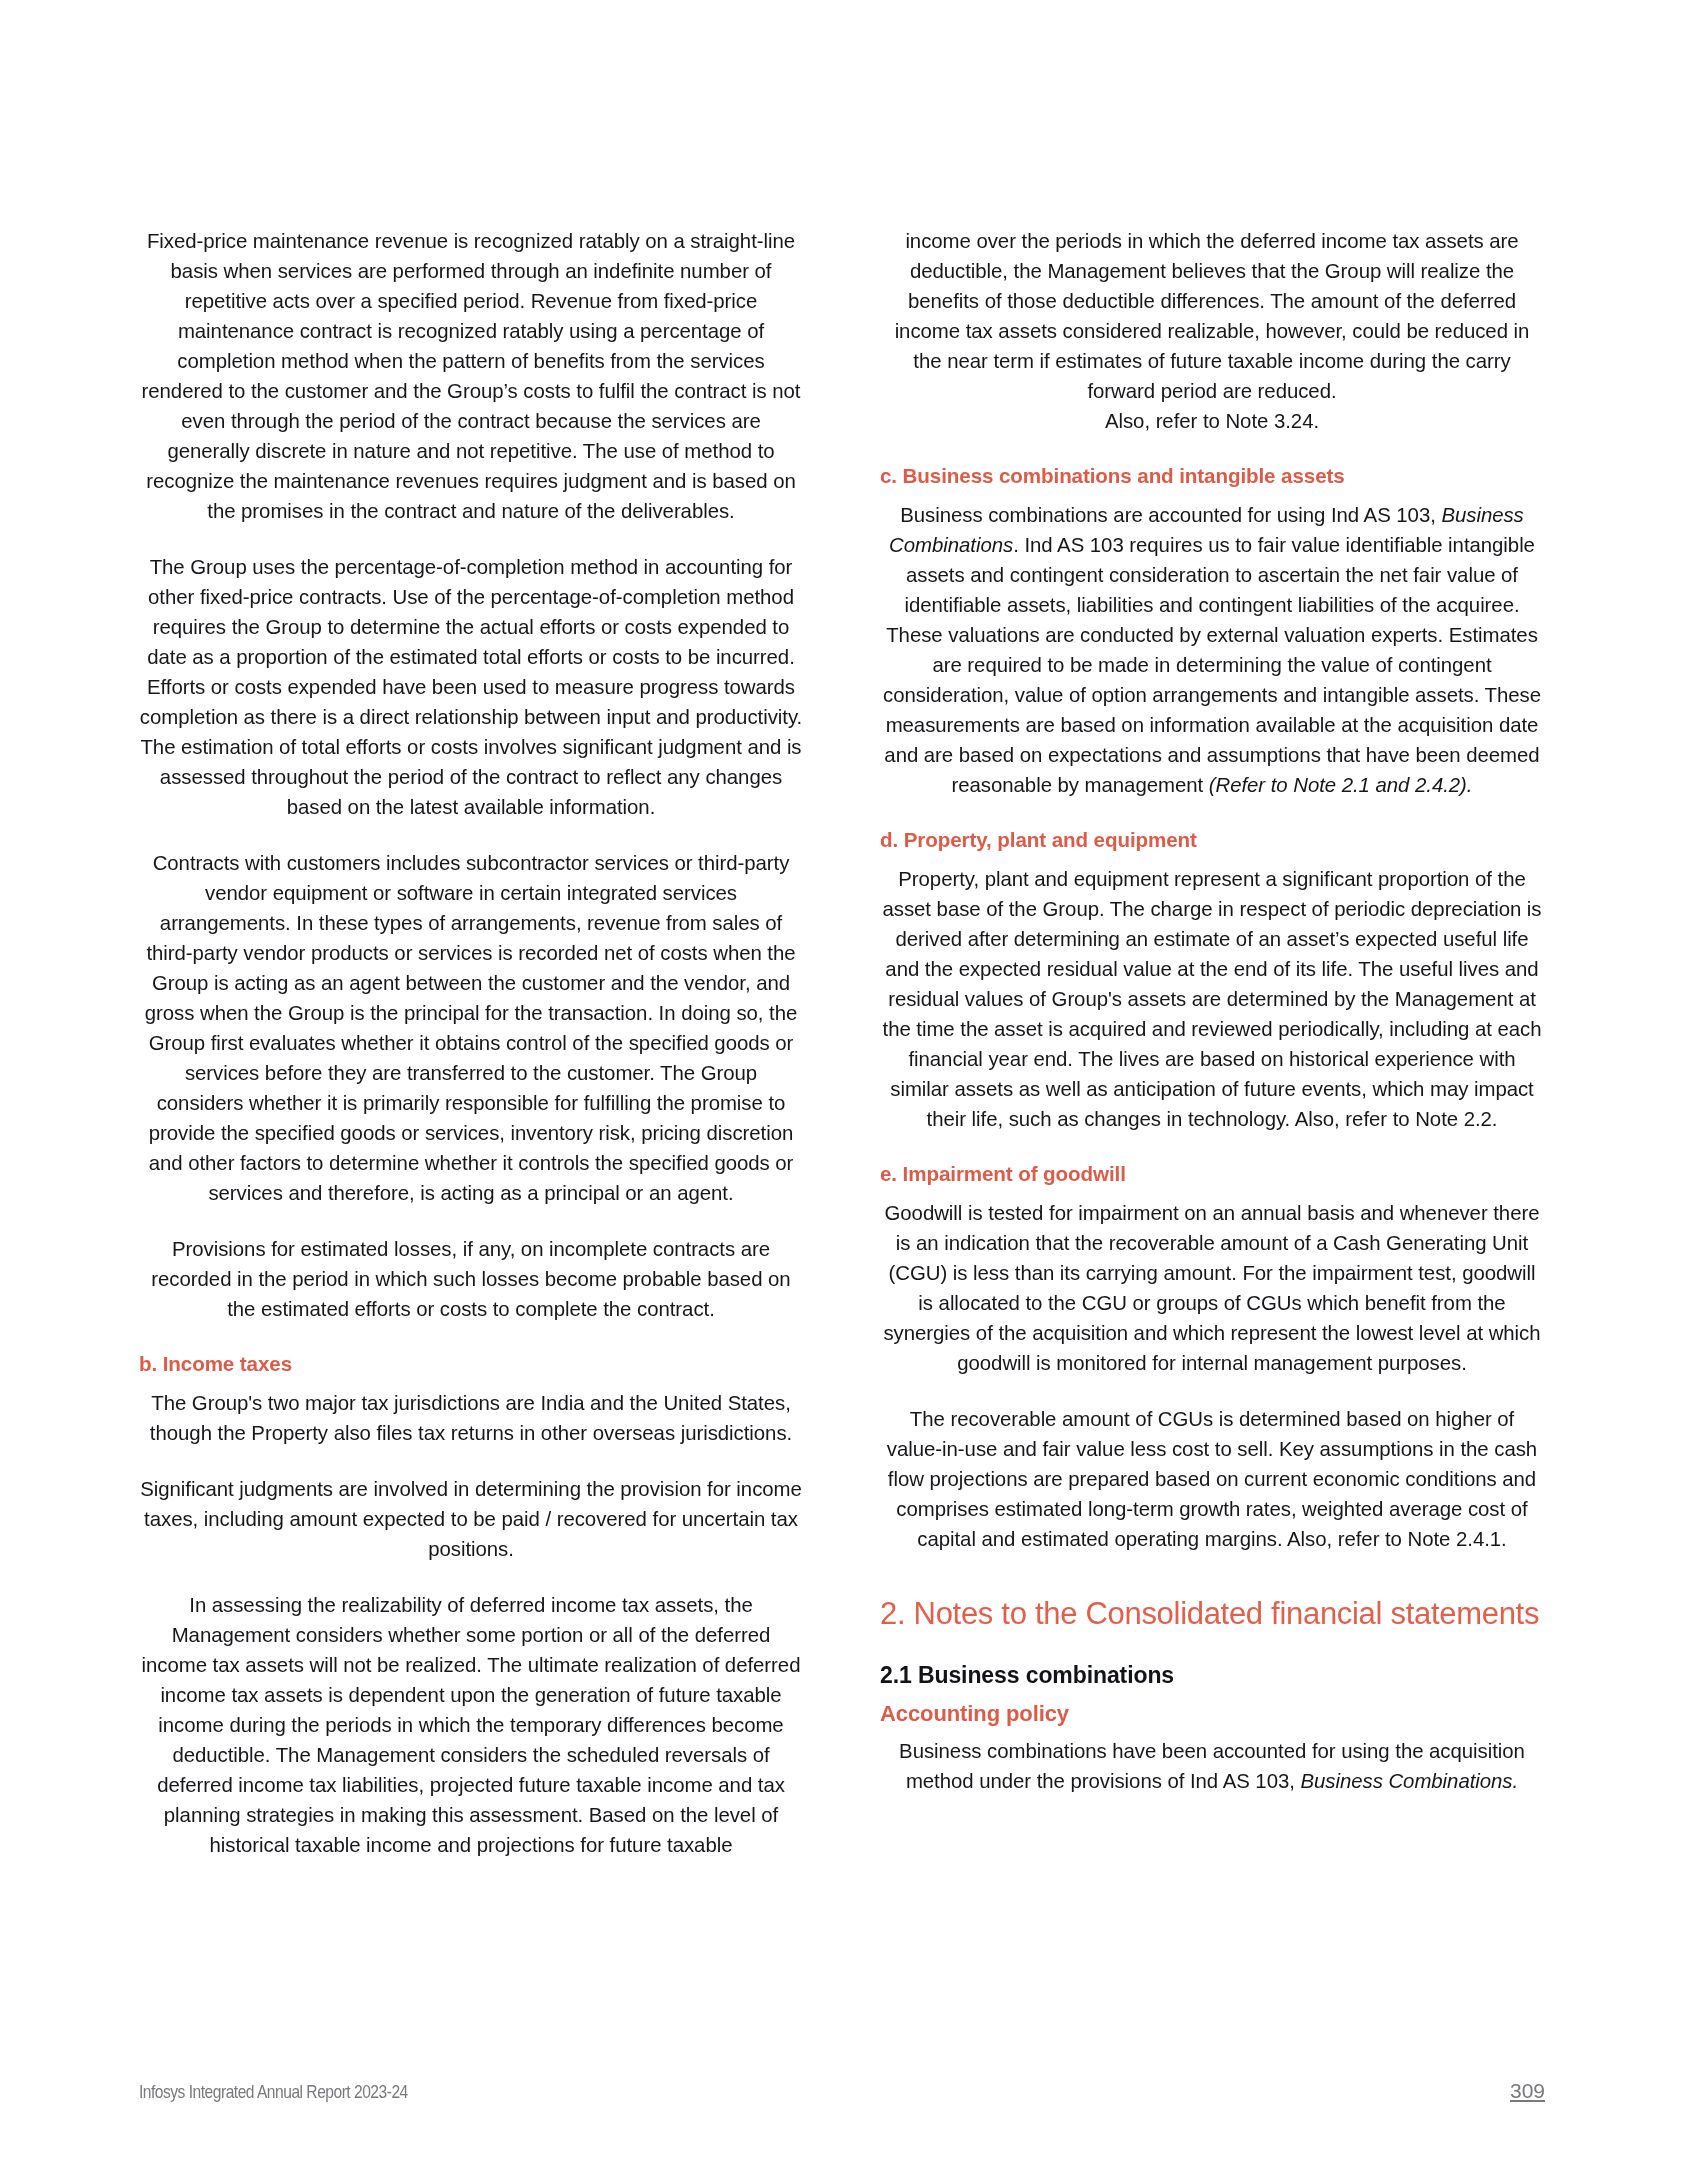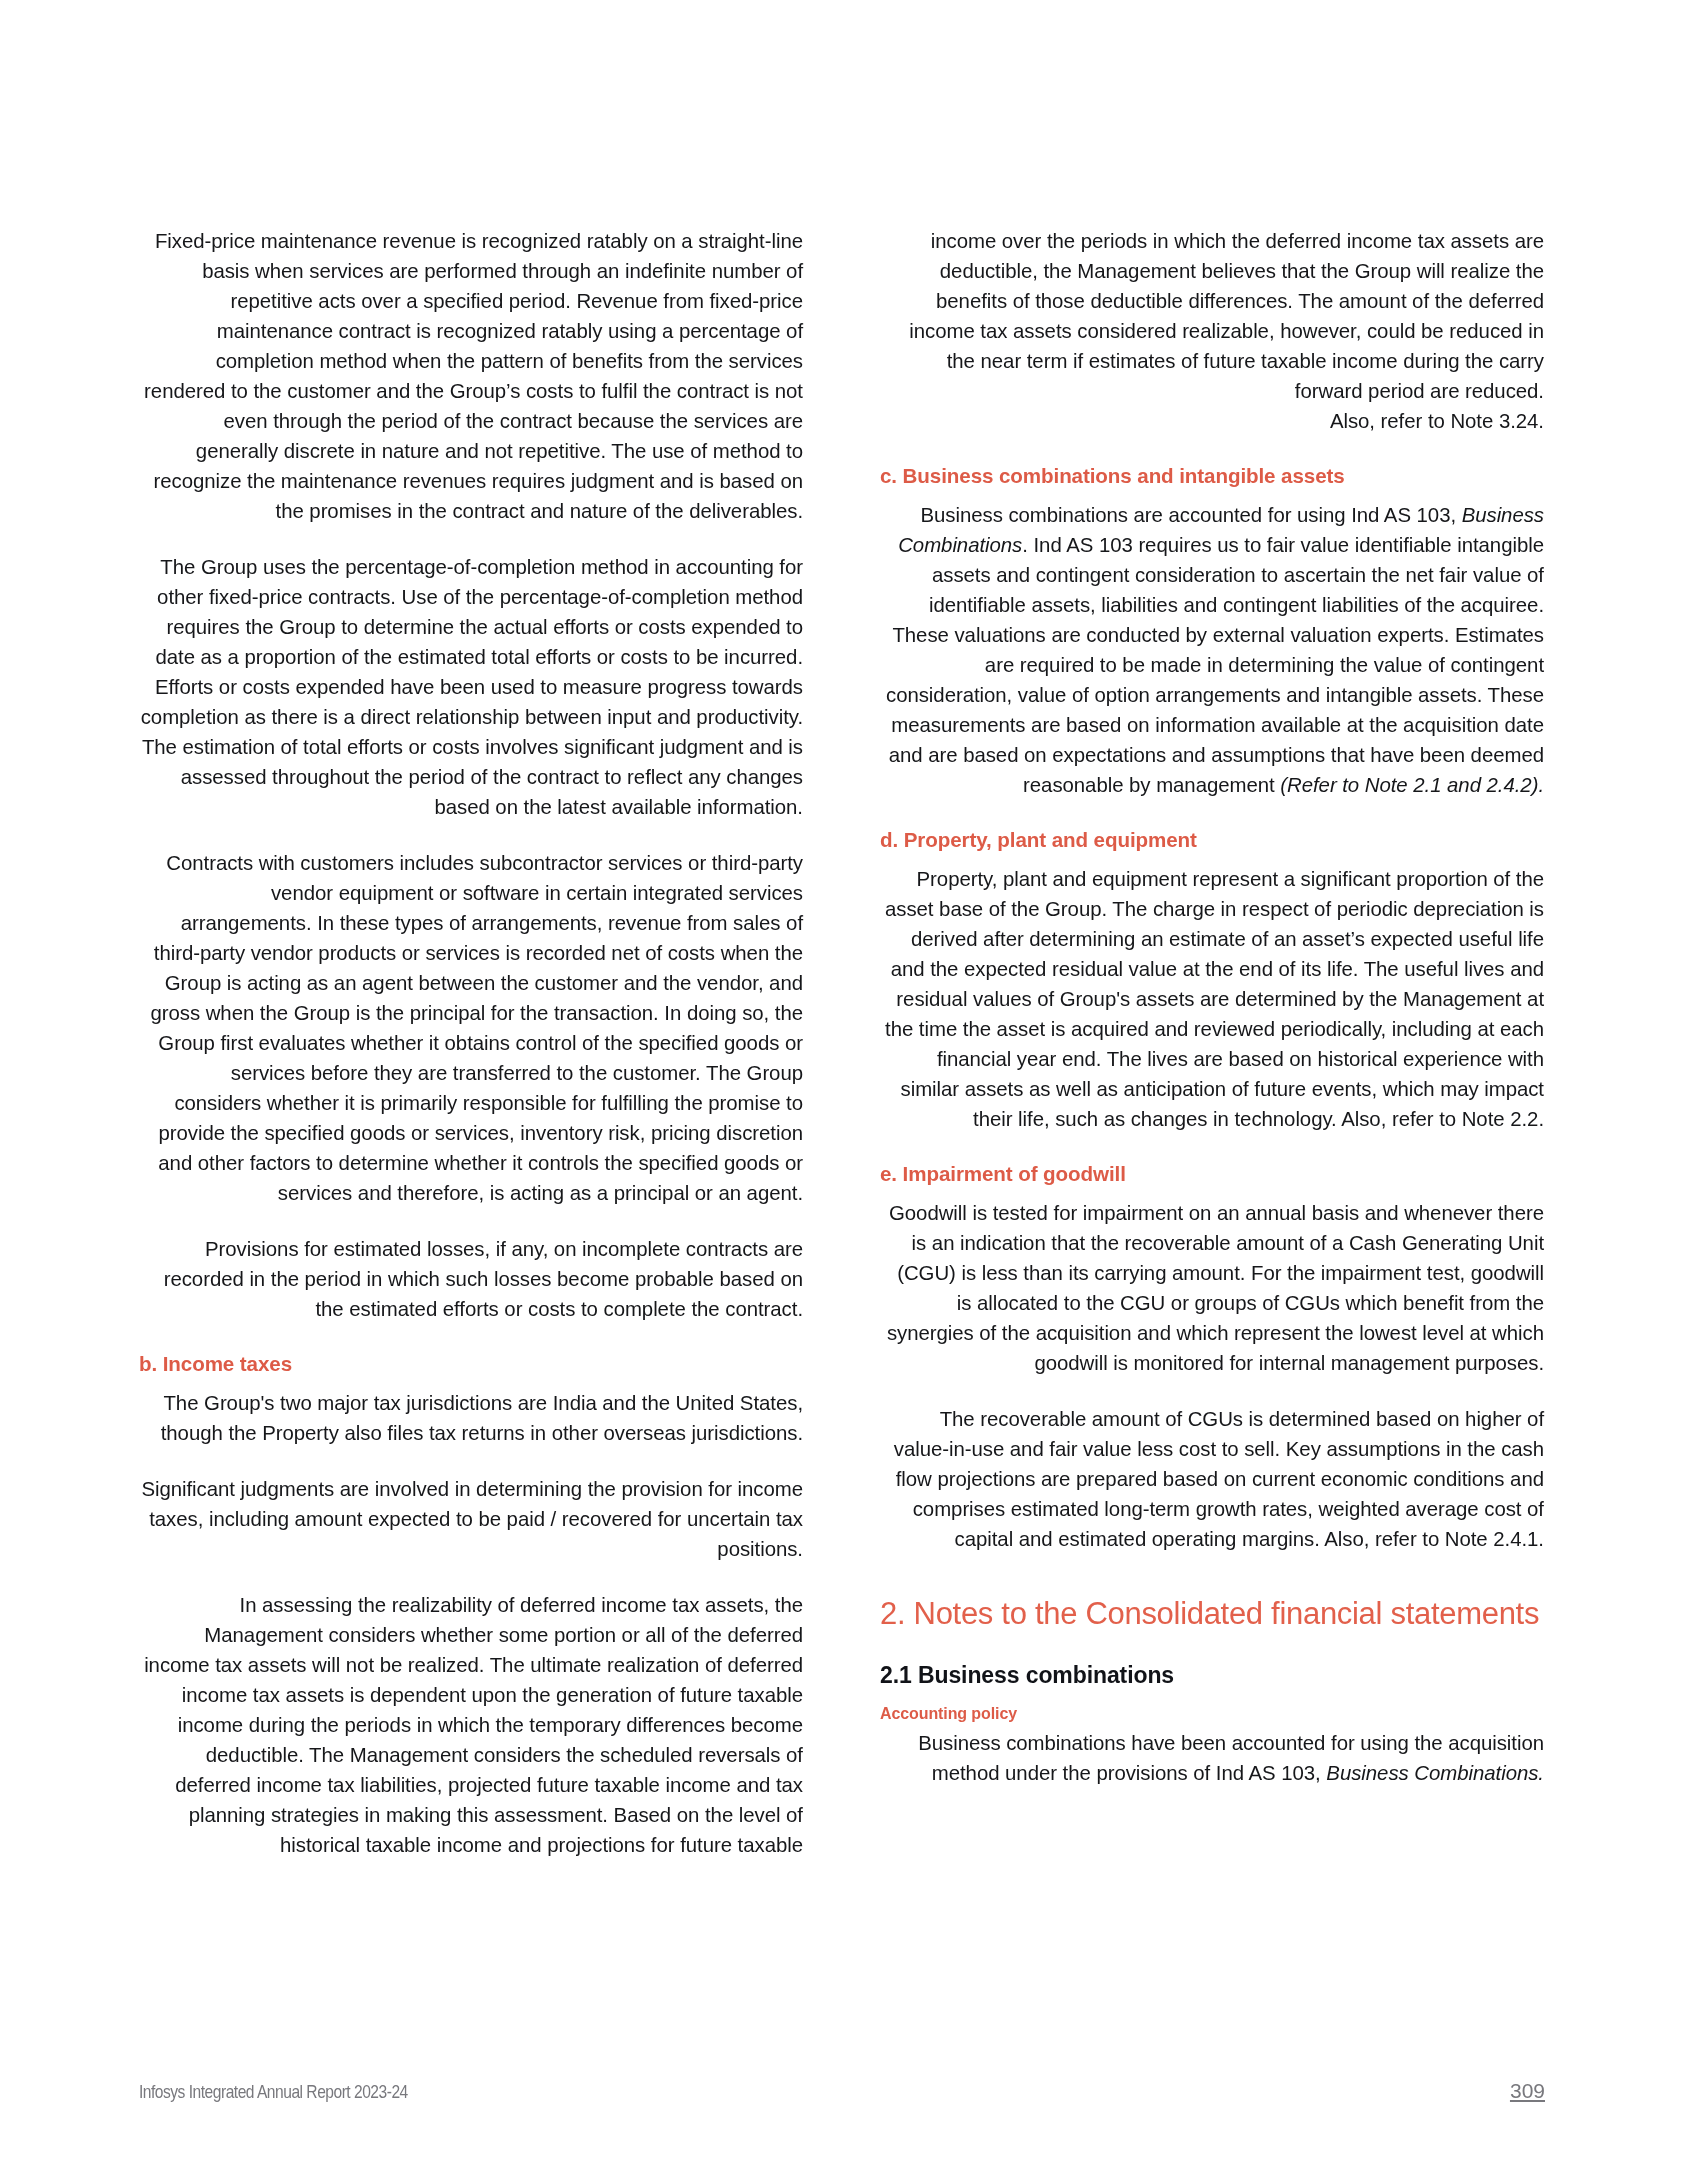--- a/index.html
+++ b/index.html
@@ -36,21 +36,21 @@
     width: 664px;
     flex: 0 0 664px;
   }
   p.body-text {
     margin: 0 0 26px 0;
     font-size: 20.4px;
     line-height: 30px;
     color: #16171a;
     font-weight: 400;
     letter-spacing: -0.05px;
-    text-align: right;
+    text-align: center;
     -webkit-font-smoothing: antialiased;
   }
   p.body-text:last-child { margin-bottom: 0; }
   .italic { font-style: italic; }
   h3.sub-head {
     margin: 16px 0 10px 0;
     font-size: 20.6px;
     line-height: 28px;
     font-weight: 700;
     color: #DD5B47;
@@ -66,22 +66,22 @@
   }
   h3.note-head {
     margin: 0 0 10px 0;
     font-size: 23px;
     line-height: 30px;
     font-weight: 700;
     color: #111318;
     letter-spacing: -0.1px;
   }
   h4.policy-head {
-    margin: 0 0 0 0;
-    font-size: 16px;
+    margin: 0 0 8px 0;
+    font-size: 22px;
     line-height: 28px;
     font-weight: 700;
     color: #DD5B47;
     letter-spacing: -0.1px;
   }
   .footer {
     position: absolute;
     left: 139px;
     top: 2079px;
     width: 1406px;

